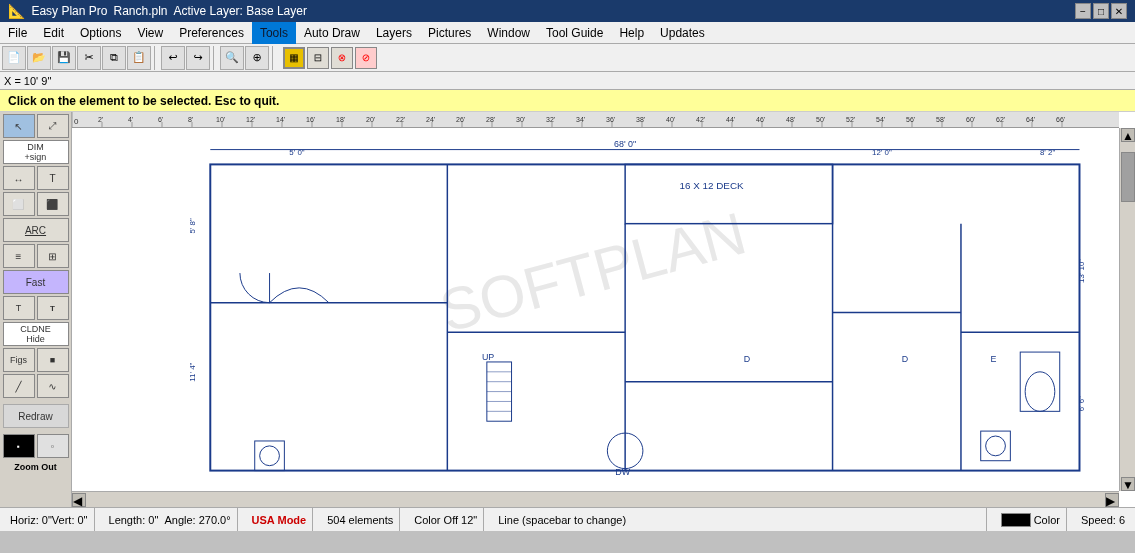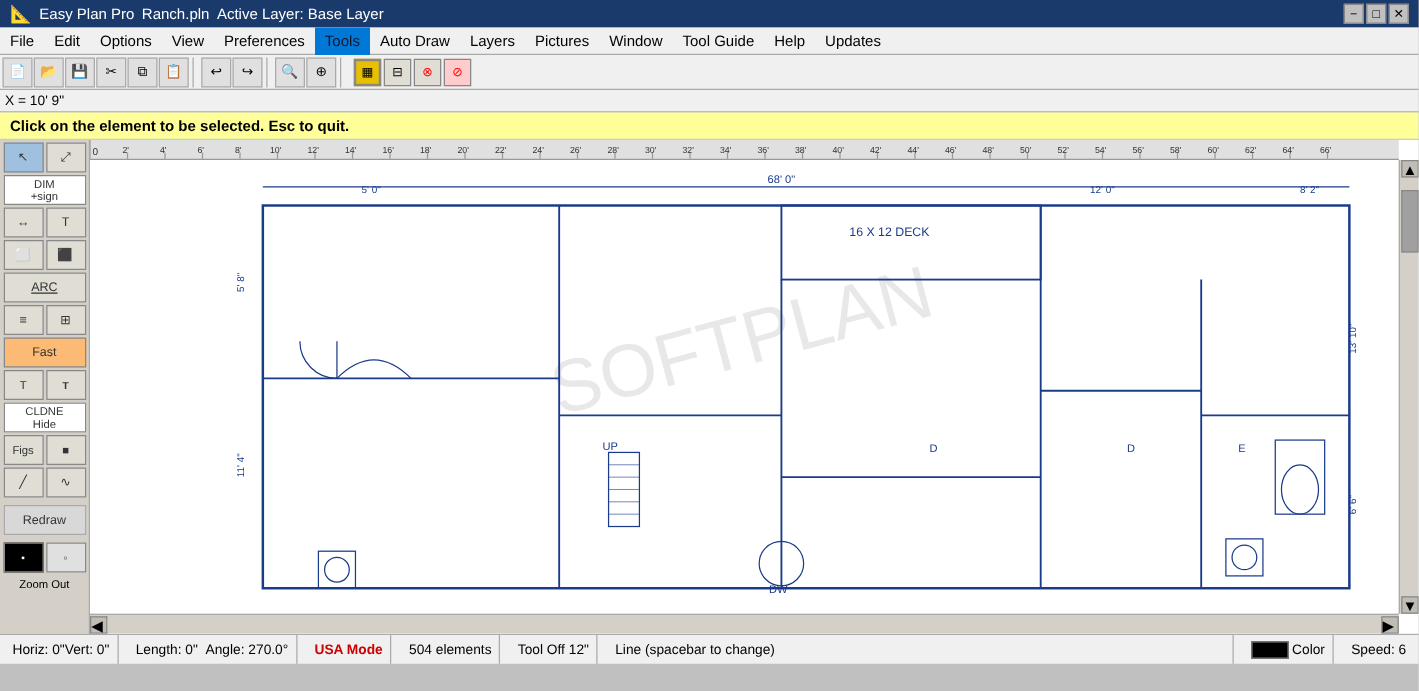--- a/index.html
+++ b/index.html
@@ -297,40 +297,40 @@
     </div>
     <div class="lt-row">
       <div class="lt-btn">⬜</div>
       <div class="lt-btn">⬛</div>
     </div>
     <div class="lt-btn" style="width:66px;text-decoration:underline;">ARC</div>
     <div class="lt-row">
       <div class="lt-btn">≡</div>
       <div class="lt-btn">⊞</div>
     </div>
-    <div class="lt-btn" style="width:66px; background:#fdba74;">Fast</div>
+    <div class="lt-btn" style="width:66px; background:#c4b5fd;">Fast</div>
     <div class="lt-row">
       <div class="lt-btn" style="font-size:9px;">T</div>
       <div class="lt-btn" style="font-size:8px; font-weight:bold;">T</div>
     </div>
     <div class="lt-label">CLDNE<br>Hide</div>
     <div class="lt-row">
       <div class="lt-btn" style="font-size:9px;">Figs</div>
       <div class="lt-btn" style="font-size:9px;">■</div>
     </div>
     <div class="lt-row">
       <div class="lt-btn">╱</div>
       <div class="lt-btn">∿</div>
     </div>
     <div class="lt-btn" style="width:66px; background:#d8d8d8; border:1px solid #aaa; margin-top:4px;">Redraw</div>
     <div class="lt-row" style="margin-top:4px;">
       <div class="lt-btn" style="background:black; color:white; font-size:8px;">▪</div>
       <div class="lt-btn" style="background:#e0e0e0; font-size:8px;">▫</div>
     </div>
-    <div style="font-size:9px; text-align:center; width:66px; margin-top:2px;">Zoom Out</div>
+    <div style="font-size:9px; text-align:center; width:66px; margin-top:2px;font-weight:bold;">Zoom Out</div>
   </div>
 
   <div id="canvas-area" style="flex:1; position:relative; background:white;">
 
     <div id="ruler-h" style="position:absolute; top:0; left:0; right:16px; height:16px; background:#e0e0e0; border-bottom:1px solid #999; font-size:8px; display:flex; align-items:flex-end; overflow:hidden;">
       <svg width="100%" height="16" style="position:absolute; top:0; left:0;">
 
         <line x1="0" y1="0" x2="0" y2="16" stroke="#999" stroke-width="1"></line>
         <text x="2" y="12" font-size="8" fill="#333">0</text>
         <line x1="30" y1="10" x2="30" y2="16" stroke="#999" stroke-width="1"></line>
@@ -514,21 +514,21 @@
     <span>Length:  0"</span>&nbsp;&nbsp;
     <span>Angle:  270.0°</span>
   </div>
   <div class="status-section">
     <span style="color:#cc0000; font-weight:bold;">USA Mode</span>
   </div>
   <div class="status-section">
     <span>504 elements</span>
   </div>
   <div class="status-section">
-    <span>Tool Off</span>&nbsp;
+    <span>Color Off</span>&nbsp;
     <span>12"</span>
   </div>
   <div class="status-section" style="flex:1;">
     <span>Line  (spacebar to change)</span>
   </div>
   <div class="status-section" style="cursor:pointer;">
     <div class="color-box"></div>
     <span style="margin-left:3px;">Color</span>
   </div>
   <div class="status-section">

